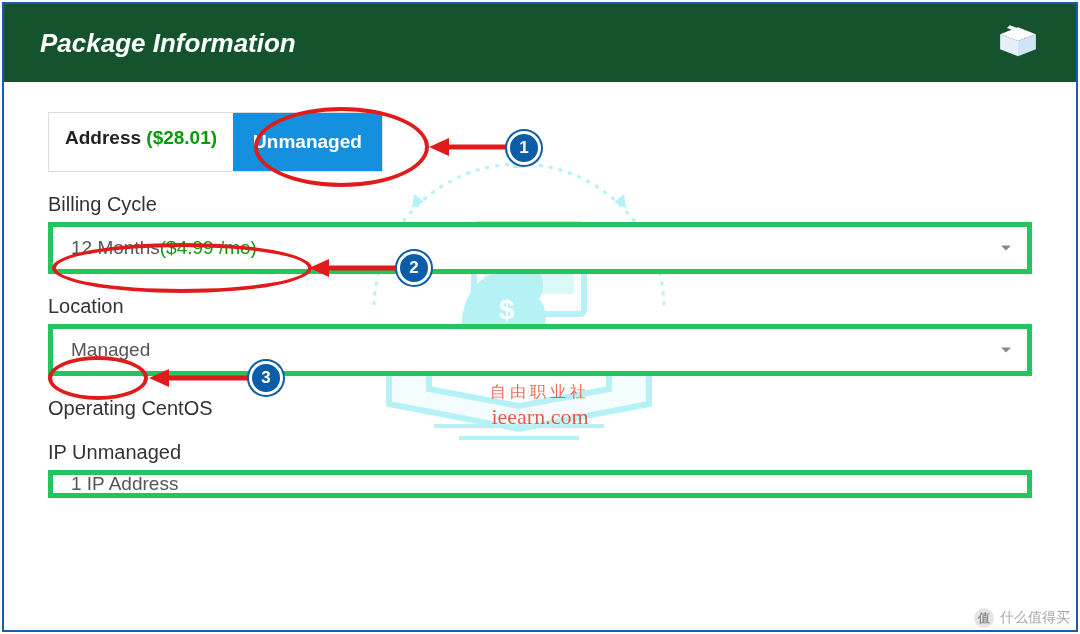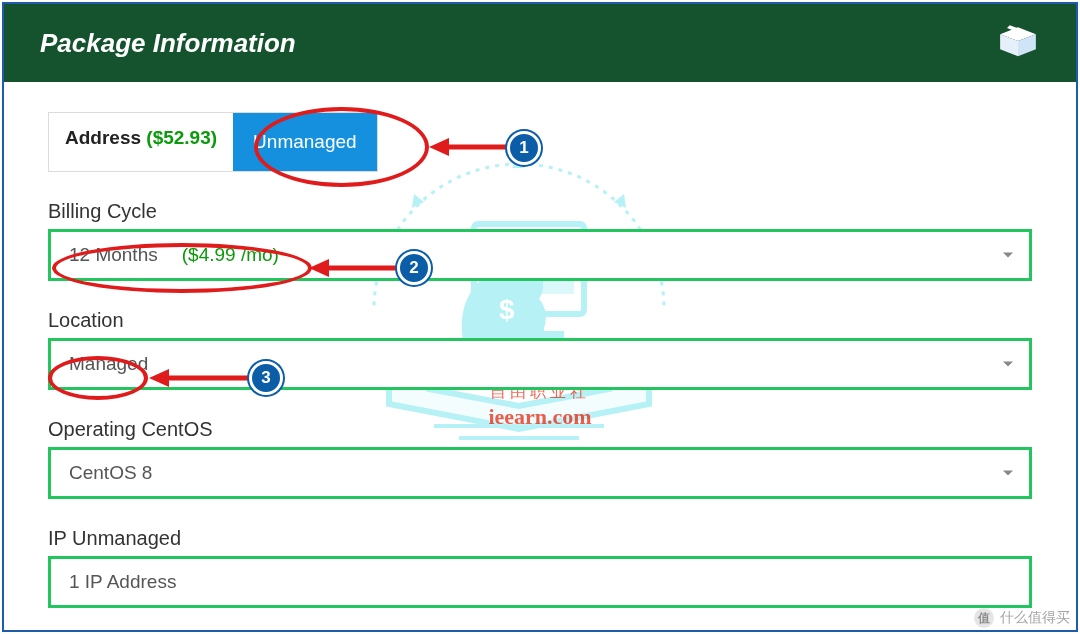--- a/index.html
+++ b/index.html
@@ -47,46 +47,45 @@
       padding: 14px 16px;
       font-size: 19px;
       font-weight: bold;
       color: #222;
       background: #fff;
     }
     .toggle-managed .price { color: #0a9a0a; font-weight: bold; }
     .toggle-unmanaged {
       padding: 18px 20px;
       font-size: 19px;
-      font-weight: normal;
+      font-weight: bold;
       color: #fff;
       background: #1590df;
       border: none;
       cursor: pointer;
     }
     .section {
-      margin-top: 28px;
+      margin-top: 21px;
     }
     .section-label {
       font-size: 20px;
       color: #333;
       margin-bottom: 6px;
     }
     .select {
       position: relative;
-      border: 3px solid #22c55e;
+      border: 5px solid #22c55e;
       background: #fff;
       height: 52px;
       display: flex;
       align-items: center;
       padding: 9px 18px;
       font-size: 19px;
       color: #555;
       cursor: pointer;
-      gap: 24px;
     }
     .select .price-green { color: #0a9a0a; }
     .select .caret {
       position: absolute;
       right: 16px;
       top: 50%;
       transform: translateY(-50%);
       width: 0; height: 0;
       border-left: 5px solid transparent;
       border-right: 5px solid transparent;
@@ -141,21 +140,21 @@
       opacity: 0.7;
       pointer-events: none;
     }
     .wm-url {
       position: absolute;
       left: 50%;
       top: 400px;
       transform: translateX(-50%);
       font-family: "Comic Sans MS", cursive;
       font-size: 22px;
-      font-weight: bold;
+      font-weight: normal;
       color: #e7260e;
       text-shadow: 0 0 2px #fff, 0 0 3px #bff3ff;
       opacity: 0.75;
       pointer-events: none;
       text-align: center;
     }
     .wm-corner {
       position: absolute;
       right: 6px;
       bottom: 2px;
@@ -220,21 +219,21 @@
   </div>
   <div class="wm-text">自由职业社</div>
   <div class="wm-url">ieearn.com</div>
 
   <div class="content">
 
     
     <div class="toggle-group">
       <div class="toggle-managed">
         <span>Address</span>
-        <span class="price">($52.93)</span>
+        <span class="price">($28.01)</span>
       </div>
       <button class="toggle-unmanaged">Unmanaged</button>
     </div>
 
     
     <div class="section">
       <div class="section-label">Billing Cycle</div>
       <div class="select">
         <span>12 Months </span>
         <span class="price-green">($4.99 /mo)</span>
@@ -247,30 +246,26 @@
       <div class="section-label">Location</div>
       <div class="select">
         <span>Managed</span>
         <span class="caret"></span>
       </div>
     </div>
 
     
     <div class="section">
       <div class="section-label">Operating CentOS</div>
-      <div class="select">
-        <span>CentOS 8</span>
-        <span class="caret"></span>
-      </div>
     </div>
 
     
     <div class="section">
       <div class="section-label">IP Unmanaged</div>
-      <div class="select" style="height:52px;">
+      <div class="select" style="height:28px;">
         <span>1 IP Address</span>
       </div>
     </div>
 
   </div>
 
   <div class="anno-ellipse" style="left:250px; top:103px; width:175px; height:80px;"></div>
   <div class="anno-arrow" style="left:425px; top:131px;">
     <svg width="80" height="24">
         <line x1="80" y1="12" x2="18" y2="12" stroke="#e01b1b" stroke-width="5"></line>

